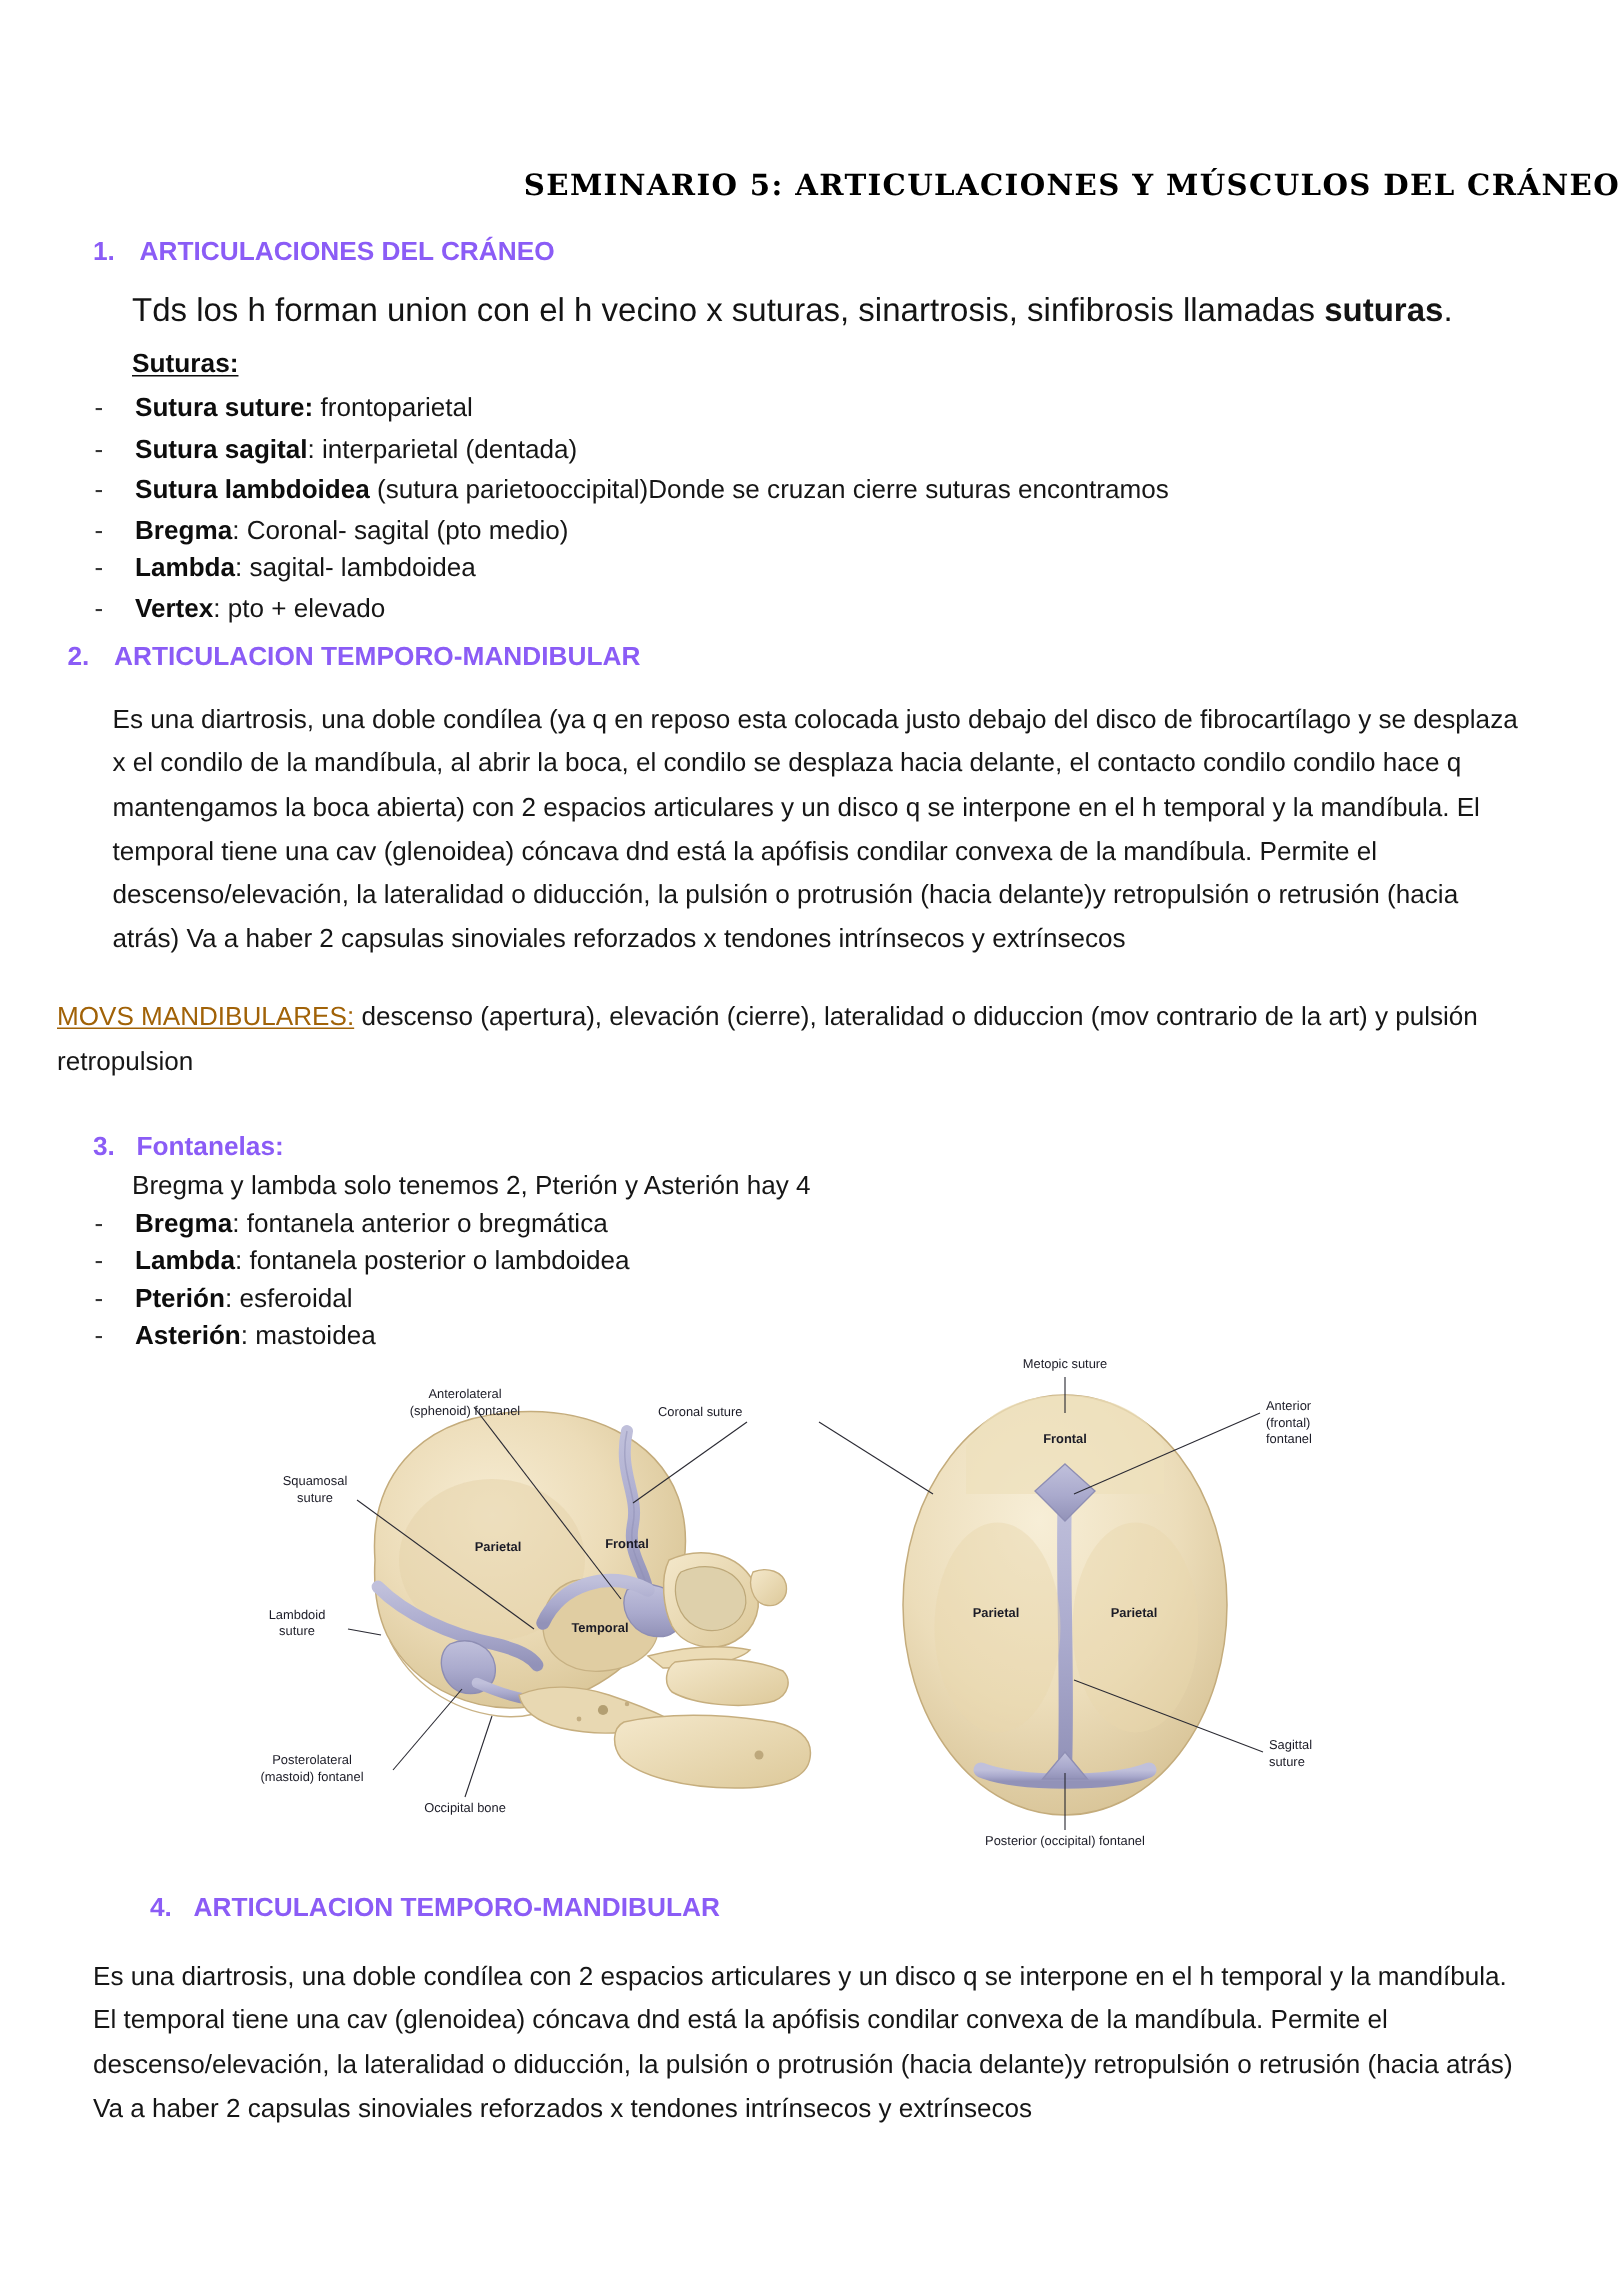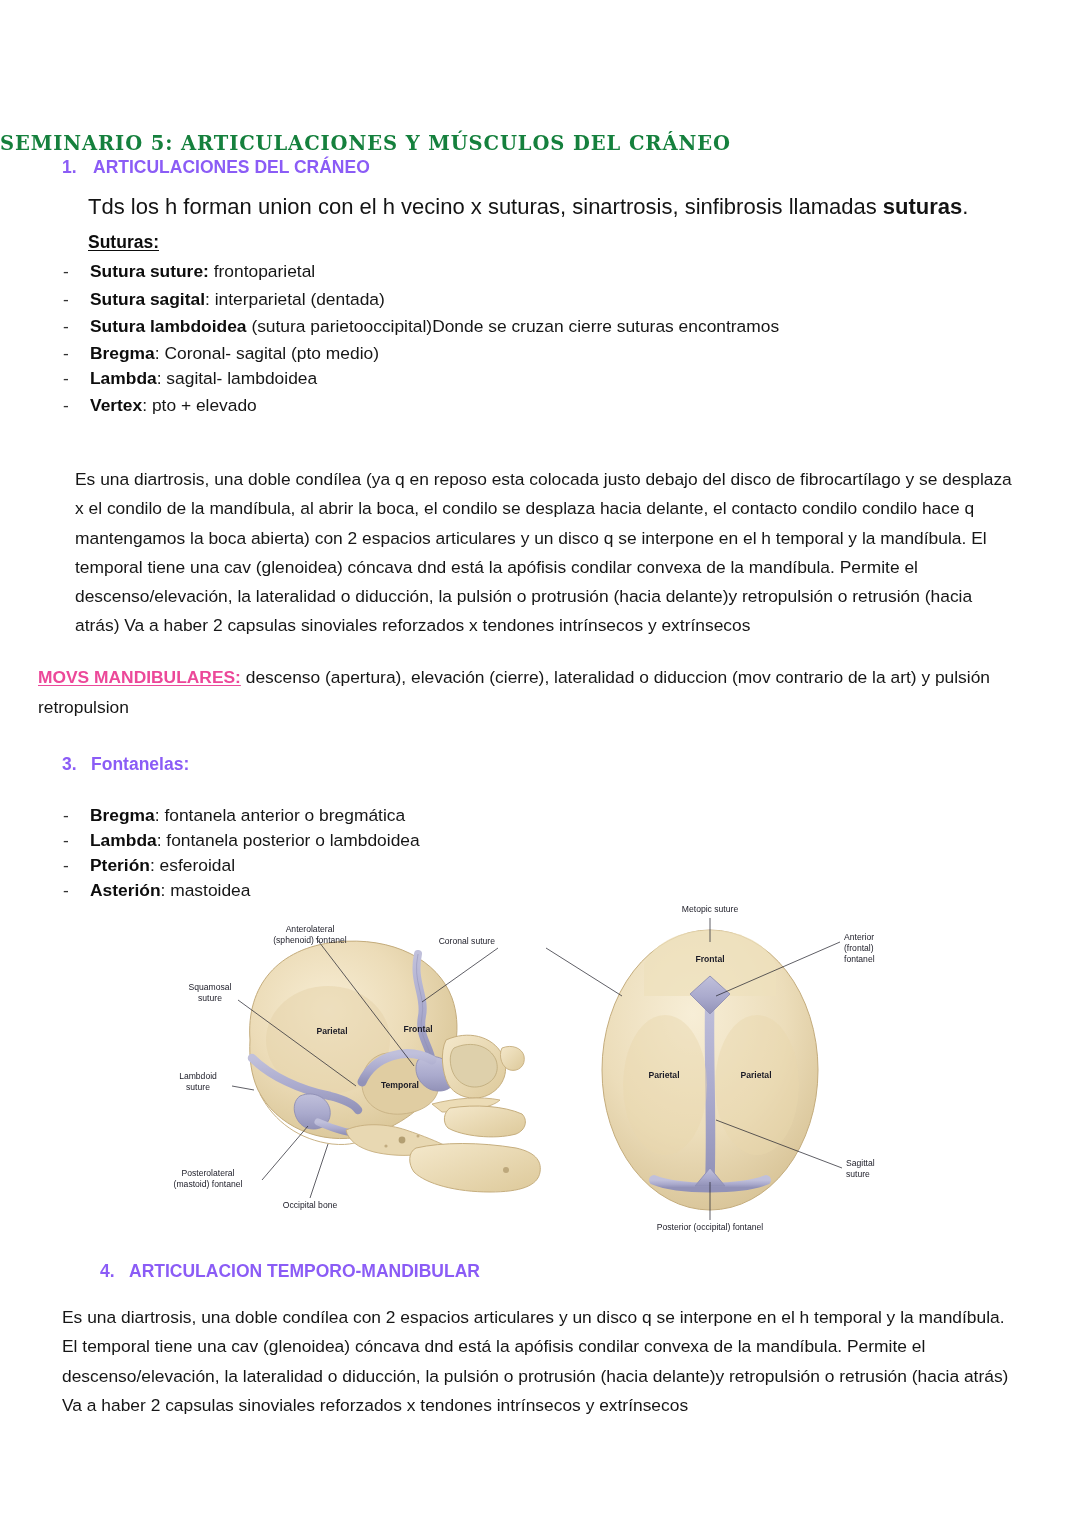--- a/index.html
+++ b/index.html
@@ -21,28 +21,27 @@
     background: #ffffff;
     overflow: hidden;
   }
 
   
   .doc-title {
     position: absolute;
     top: 112px;
     left: 0;
     width: 1080px;
-    text-align: left;
+    text-align: right;
     font-family: "DejaVu Serif", "Liberation Serif", serif;
     font-size: 19.5px;
     font-weight: 700;
     letter-spacing: 0.9px;
-    color: #15803d;
+    color: #000000;
     white-space: nowrap;
-    margin-top: 20px;
   }
 
   
   .blk {
     position: absolute;
     font-size: 22px;
     line-height: 28px;
     color: #141414;
   }
   .heading {
@@ -107,24 +106,24 @@
     color: #161616;
   }
 
   .movs {
     position: absolute;
     font-size: 17.4px;
     line-height: 29.5px;
     color: #161616;
   }
   .movs .lead {
-    font-weight: 700;
+    font-weight: 400;
     text-decoration: underline;
     text-underline-offset: 2px;
-    color: #ec4899;
+    color: #a16207;
   }
 
   
   .figure {
     position: absolute;
     left: 150px;
     top: 890px;
     width: 790px;
     height: 345px;
   }
@@ -155,31 +154,35 @@
 
   <ul class="dash-list" style="left:63px; top:258px; width:960px;">
     <li><span class="dash">-</span><b>Sutura suture:</b><span> frontoparietal</span></li>
     <li><span class="dash">-</span><b>Sutura sagital</b><span>: interparietal (dentada)</span></li>
     <li><span class="dash">-</span><b>Sutura lambdoidea</b><span> (sutura parietooccipital)Donde se cruzan cierre suturas encontramos</span></li>
     <li style="line-height:24px;"><span class="dash">-</span><b>Bregma</b><span>: Coronal- sagital (pto medio)</span></li>
     <li><span class="dash">-</span><b>Lambda</b><span>: sagital- lambdoidea</span></li>
     <li><span class="dash">-</span><b>Vertex</b><span>: pto + elevado</span></li>
   </ul>
 
+  <div class="heading" style="left:45px; top:425px;">
+    <span class="num">2.</span><span>ARTICULACION TEMPORO-MANDIBULAR</span>
+  </div>
 
   <div class="para" style="left:75px; top:465px; width:945px;">Es una diartrosis, una doble condílea (ya q en reposo esta colocada justo debajo del disco de fibrocartílago y se desplaza x el condilo de la mandíbula, al abrir la boca, el condilo se desplaza hacia delante, el contacto condilo condilo hace q mantengamos la boca abierta) con 2 espacios articulares y un disco q se interpone en el h temporal y la mandíbula. El temporal tiene una cav (glenoidea) cóncava dnd está la apófisis condilar convexa de la mandíbula. Permite el descenso/elevación, la lateralidad o diducción, la pulsión o protrusión (hacia delante)y retropulsión o retrusión (hacia atrás) Va a haber 2 capsulas sinoviales reforzados x tendones intrínsecos y extrínsecos</div>
 
   <div class="movs" style="left:38px; top:663px; width:985px;">
     <span class="lead">MOVS MANDIBULARES:</span><span> descenso (apertura), elevación (cierre), lateralidad o diduccion (mov contrario de la art) y pulsión retropulsion</span>
   </div>
 
   <div class="heading h-wide" style="left:62px; top:752px;">
     <span class="num">3.</span><span>Fontanelas:</span>
   </div>
 
+  <div class="sub-line" style="left:88px; top:777px;">Bregma y lambda solo tenemos 2, Pterión y Asterión hay 4</div>
 
   <ul class="dash-list tight" style="left:63px; top:803px; width:900px;">
     <li><span class="dash">-</span><b>Bregma</b><span>: fontanela anterior o bregmática</span></li>
     <li><span class="dash">-</span><b>Lambda</b><span>: fontanela posterior o lambdoidea</span></li>
     <li><span class="dash">-</span><b>Pterión</b><span>: esferoidal</span></li>
     <li><span class="dash">-</span><b>Asterión</b><span>: mastoidea</span></li>
   </ul>
 
   <div class="figure">
     <svg viewBox="0 0 790 345" xmlns="http://www.w3.org/2000/svg">

